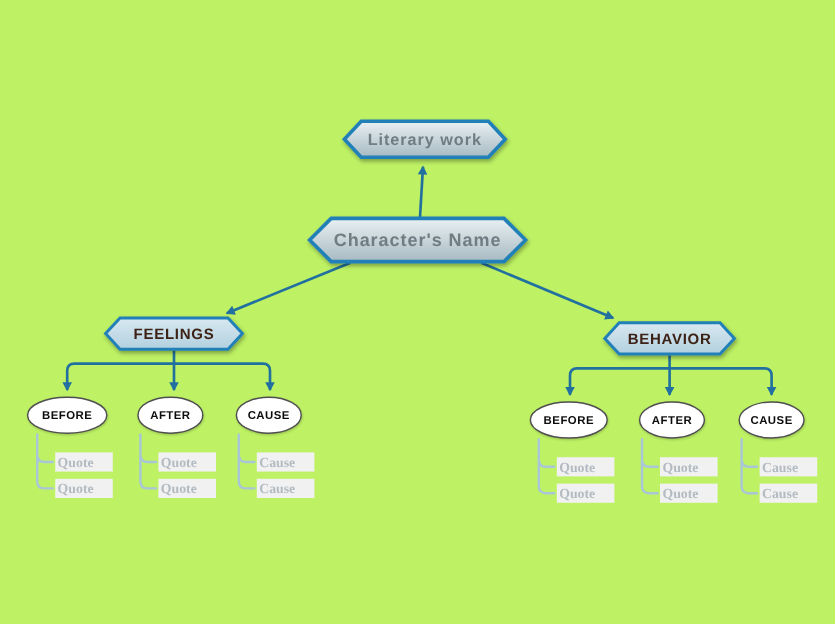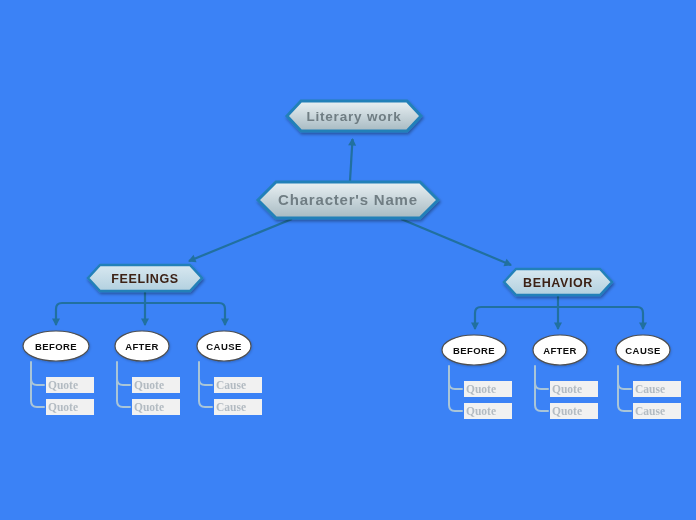--- a/index.html
+++ b/index.html
@@ -5,21 +5,21 @@
   html, body {
     margin: 0;
     padding: 0;
     background: #ffffff;
     font-family: "Liberation Sans", sans-serif;
   }
   .canvas-wrap {
     position: relative;
     width: 696px;
     height: 520px;
-    background: #3b82f6;
+    background: #bef264;
     overflow: hidden;
   }
   svg { display: block; }
 
   .hex-big-text {
     font-family: "Liberation Sans", sans-serif;
     font-weight: bold;
     fill: #6f7d83;
     letter-spacing: 0.8px;
   }

